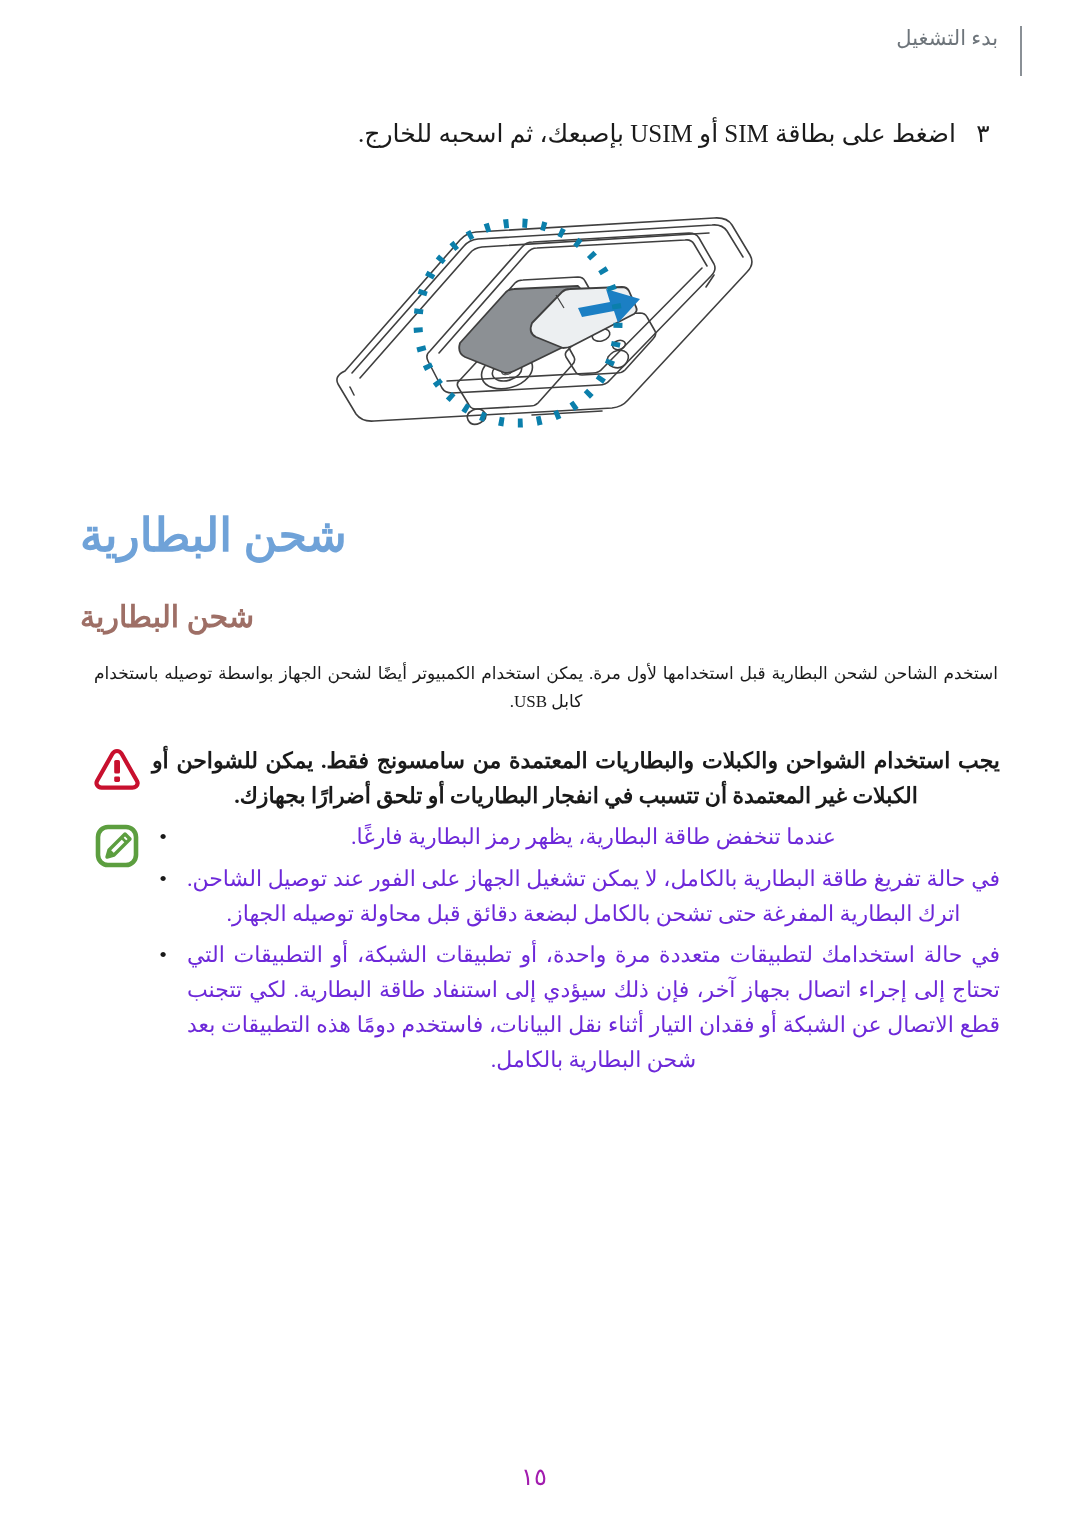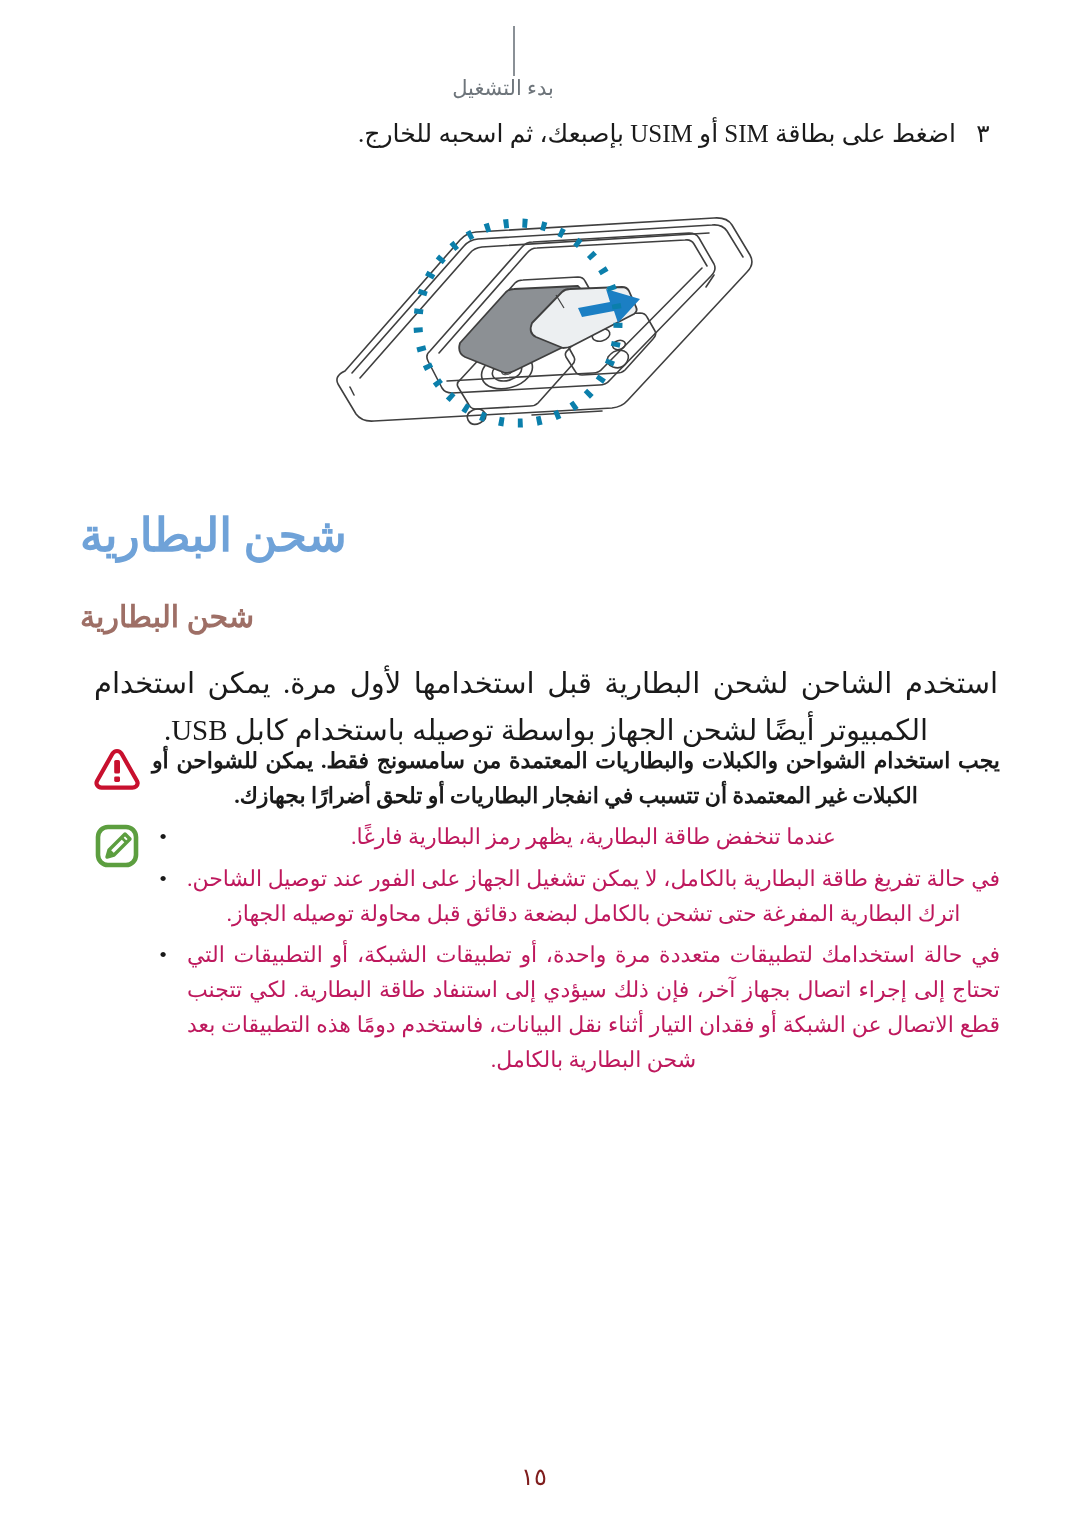--- a/index.html
+++ b/index.html
@@ -18,24 +18,24 @@
   }
 
   
   .page-header {
     position: absolute;
     top: 26px;
     right: 0;
     left: 0;
     height: 56px;
     display: flex;
-    flex-direction: column;
-    align-items: center;
+    flex-direction: row;
+    align-items: flex-start;
     justify-content: flex-start;
-    padding-right: 74px;
+    padding-right: 58px;
     box-sizing: border-box;
   }
   .header-rule {
     width: 2px;
     height: 50px;
     background: #8a9096;
     margin-left: 22px;
     flex: none;
   }
   .header-title {
@@ -113,21 +113,21 @@
     line-height: 1.25;
     direction: rtl;
   }
 
   
   .body-para {
     position: absolute;
     top: 660px;
     right: 82px;
     left: 94px;
-    font-size: 29px;
+    font-size: 17px;
     line-height: 1.62;
     text-align: justify;
     text-align-last: center;
     color: #1a1a1a;
   }
 
   
   .callout {
     position: absolute;
     left: 82px;
@@ -170,33 +170,33 @@
     font-size: 22px;
     line-height: 1.58;
     color: #1a1a1a;
   }
   .bullet-text {
     flex: 1 1 auto;
     font-size: 22px;
     line-height: 1.58;
     text-align: justify;
     text-align-last: center;
-    color: #be185d;
+    color: #6d28d9;
     margin-left: 13px;
   }
 
   
   .page-number {
     position: absolute;
     bottom: 36px;
     left: 0;
     right: 12px;
     text-align: center;
     font-size: 24px;
-    color: #7f1d1d;
+    color: #a21caf;
   }
 </style>
 </head>
 <body>
 
 <div class="page-header">
   <div class="header-rule"></div>
   <div class="header-title">بدء التشغيل</div>
 </div>
 

